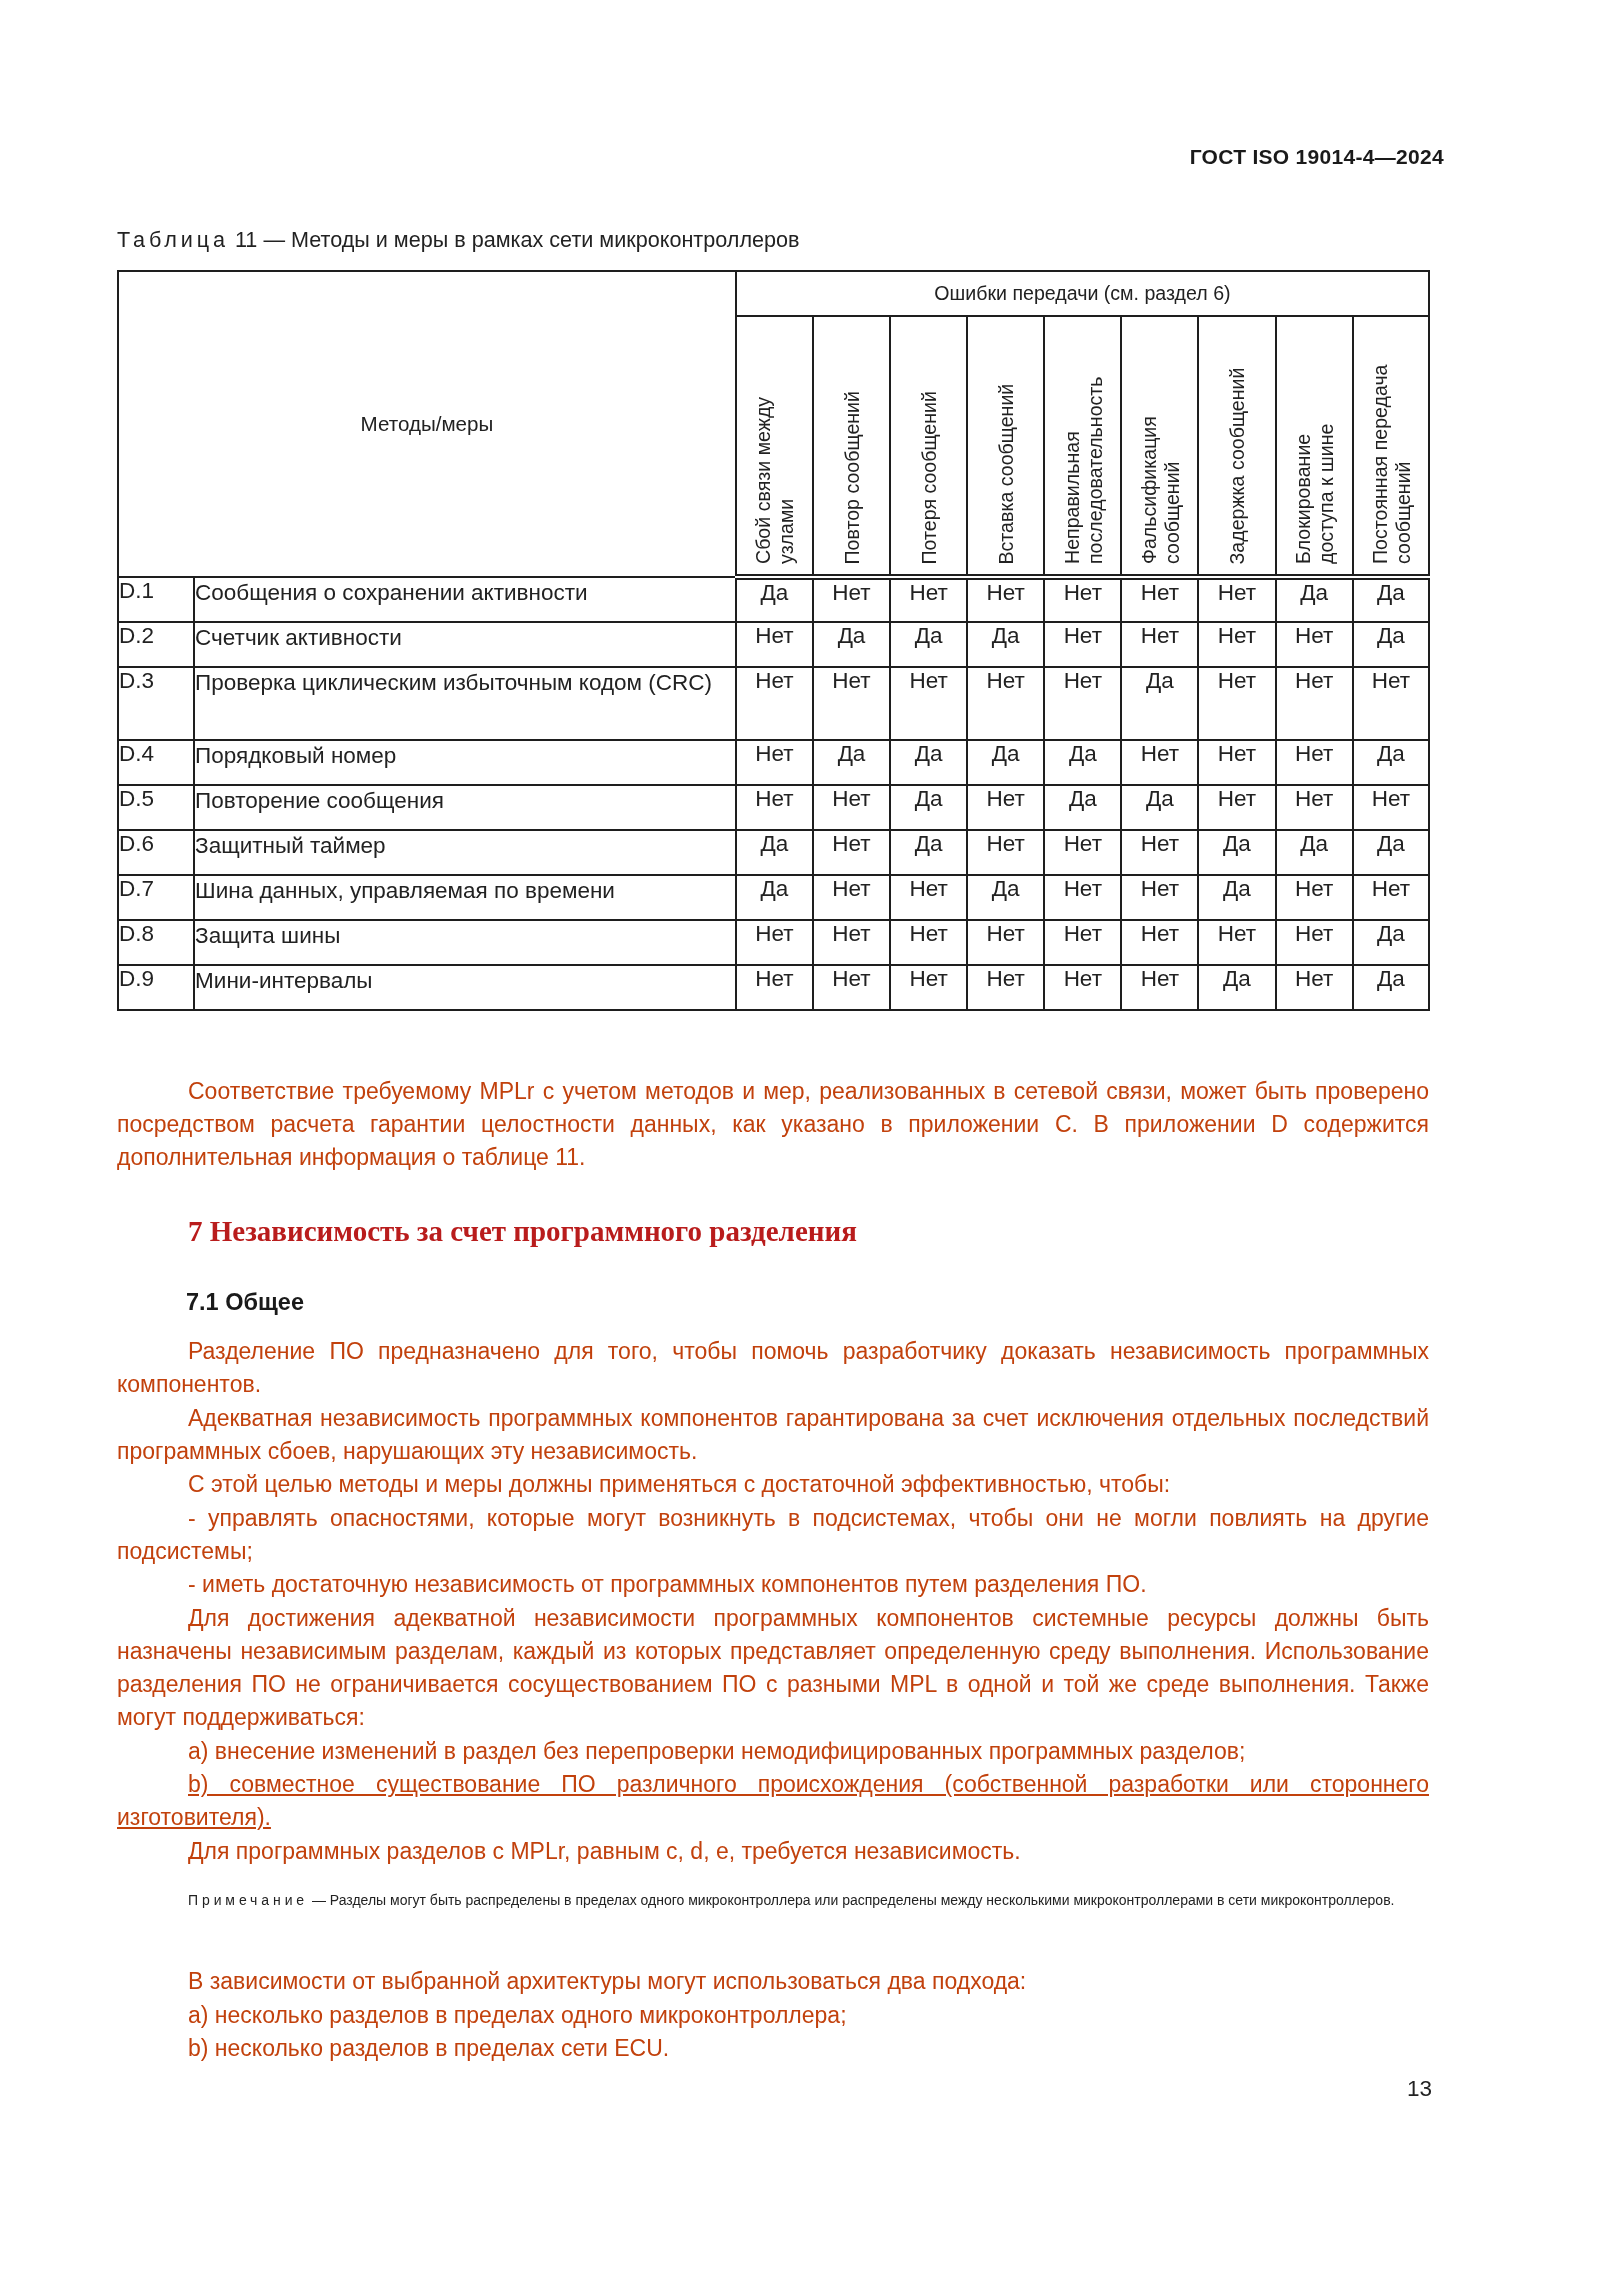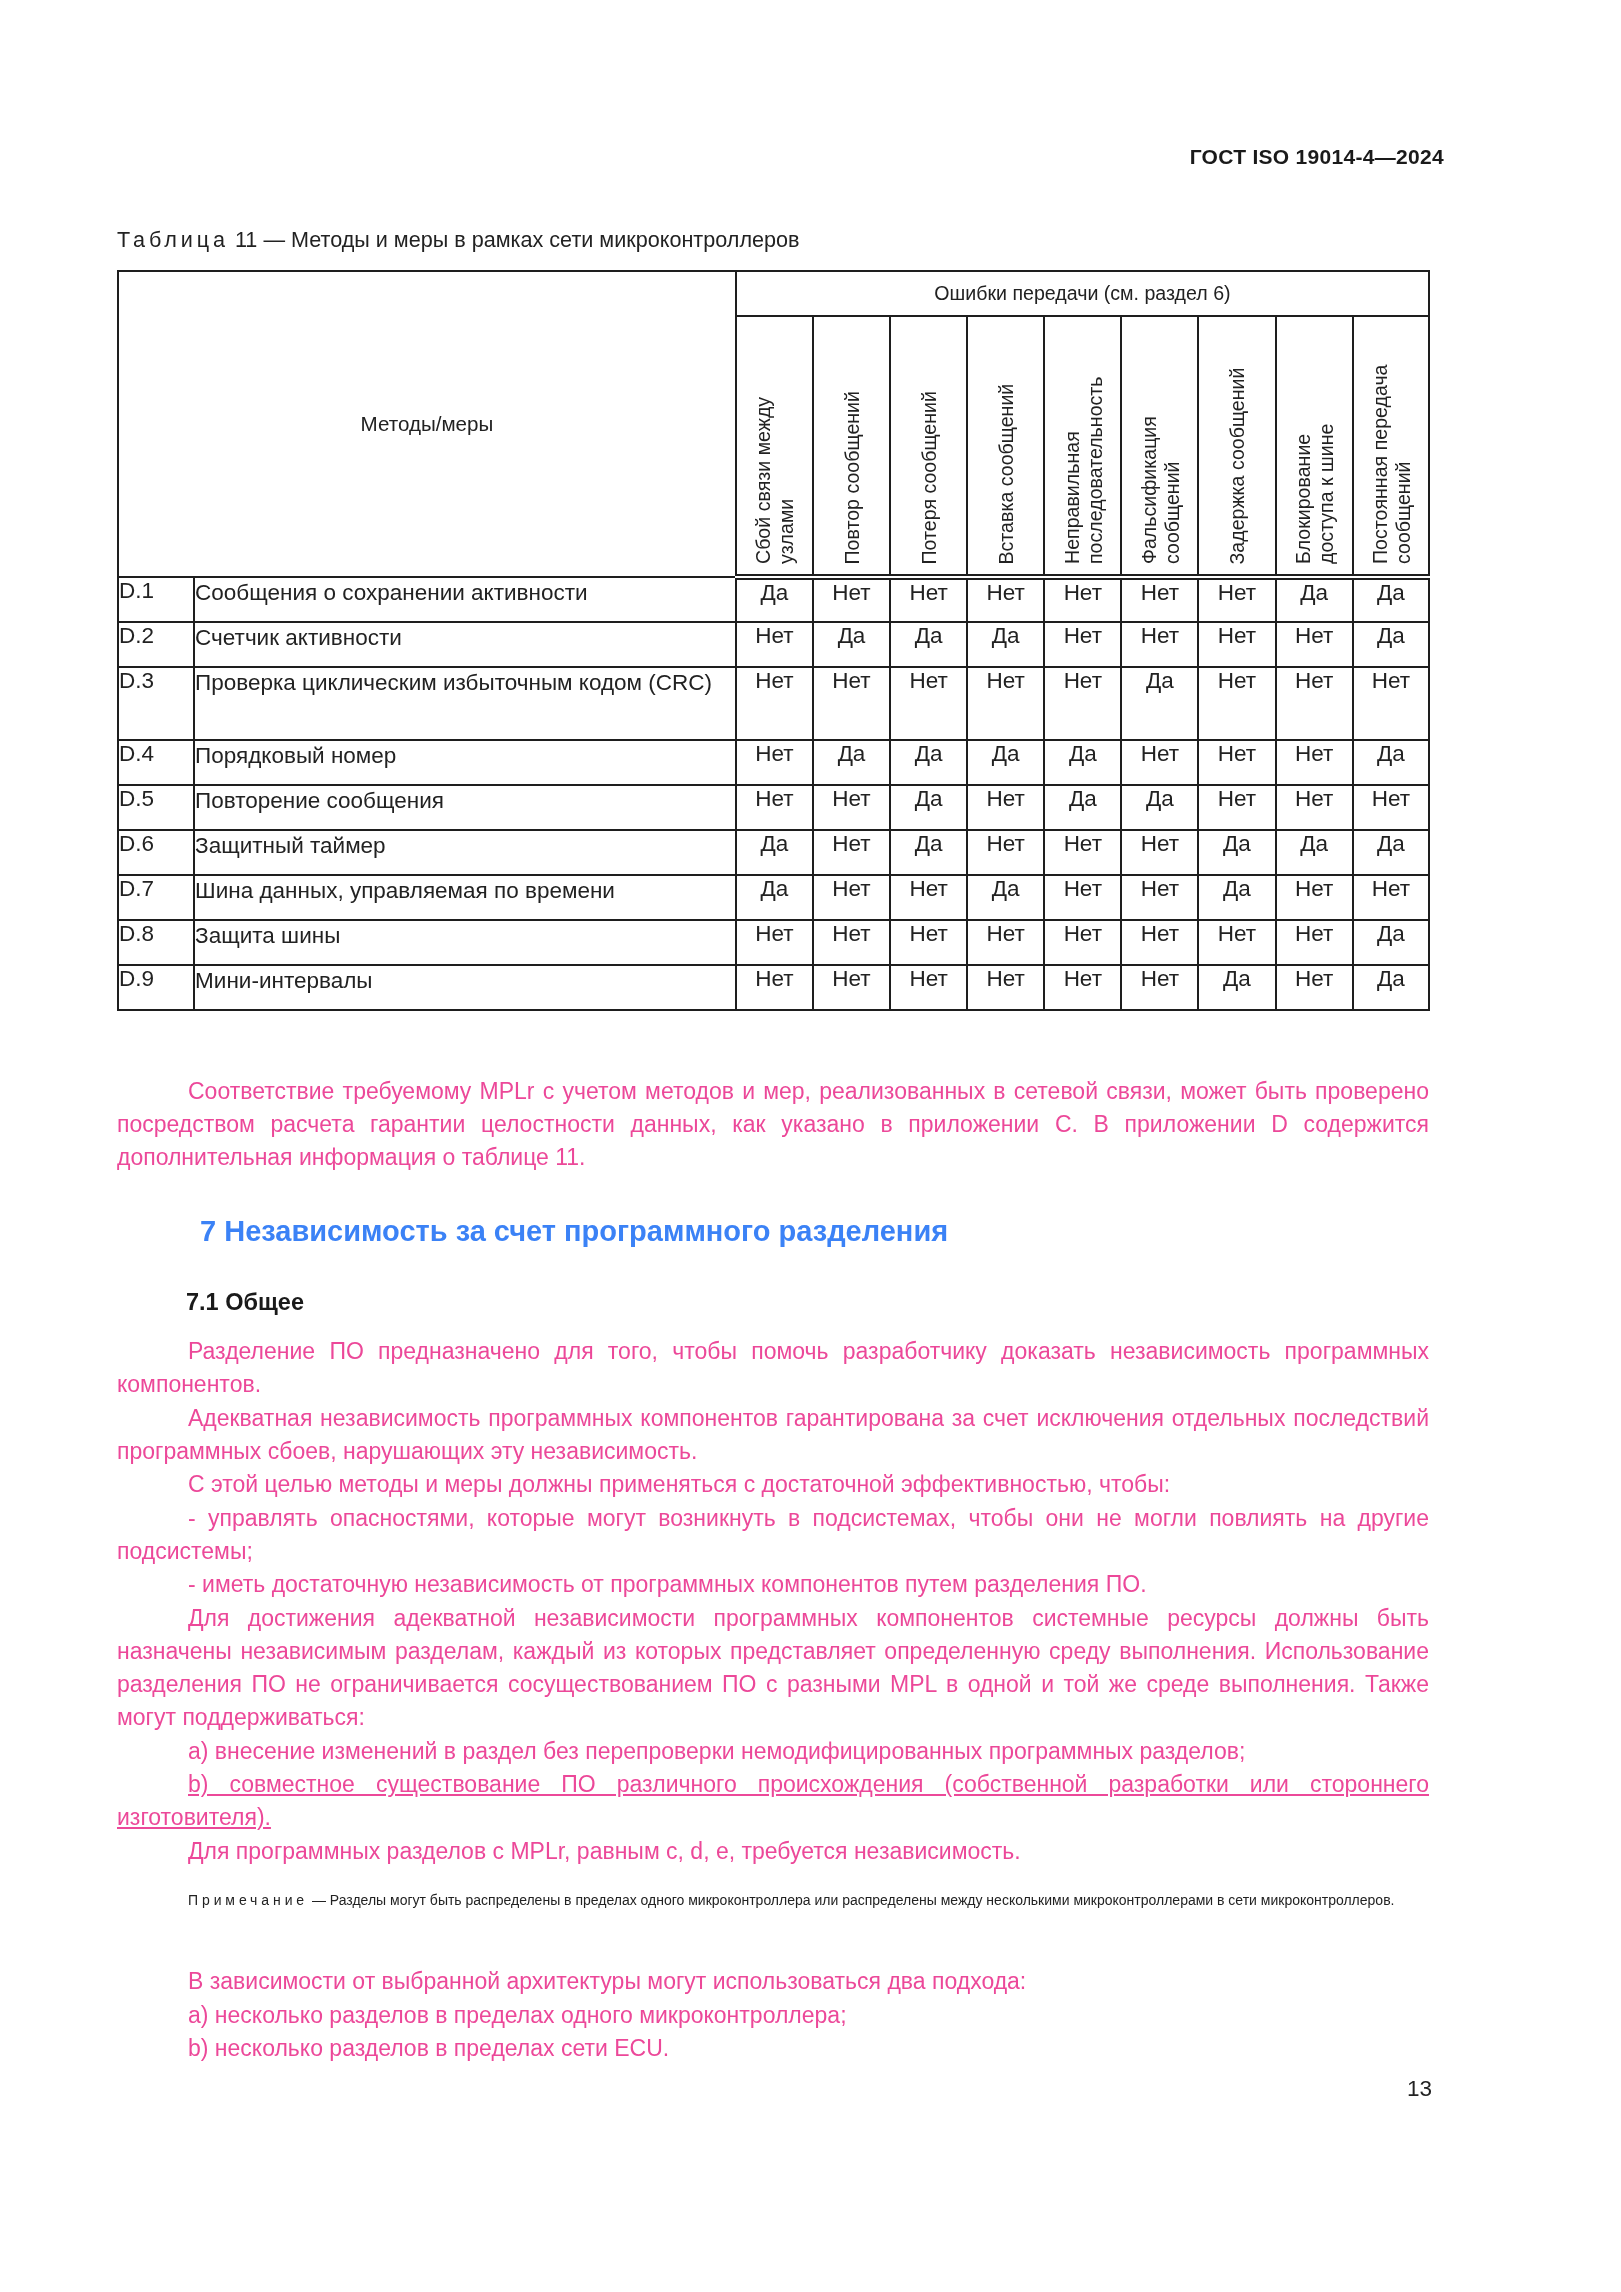--- a/index.html
+++ b/index.html
@@ -33,25 +33,25 @@
     transform: rotate(-90deg) translateY(50%);
     white-space: nowrap; font-size: 19.6px; line-height: 22.5px; text-align: left;
   }
   tr.head-last th { border-bottom: 6.9px double #1e1e1e; }
   td.id { padding: 3.9px 0 0 13.7px; vertical-align: top; height: 43px; }
   td.method { padding: 3.9px 15.7px 0 13.7px; vertical-align: top; text-align: justify; line-height: 29px; }
   td.val { text-align: center; vertical-align: top; padding-top: 3.9px; }
   tr.tall td { height: 71px; }
   .para {
     position: absolute; left: 117px; width: 1312px; font-size: 23px;
-    line-height: 33px; color: #ec4899; text-align: justify;
+    line-height: 33px; color: #c2410c; text-align: justify;
   }
   .para.indent { text-indent: 71px; }
   .heading1 {
-    position: absolute; left: 200px; top: 1215px; font-size: 29px; font-weight: bold; color: #3b82f6;
+    position: absolute; left: 188px; top: 1215px; font-size: 29px; font-weight: bold; color: #b91c1c; font-family: Liberation Serif, serif;
   }
   .heading2 {
     position: absolute; left: 186px; top: 1289px; font-size: 23.5px; font-weight: bold; color: #1a1a1a;
   }
   .note {
     position: absolute; left: 117px; width: 1312px; font-size: 14px; line-height: 30px; color: #222; text-align: justify;
     text-indent: 71px;
   }
   .note .spaced { letter-spacing: 3.9px; }
   .page-number {

